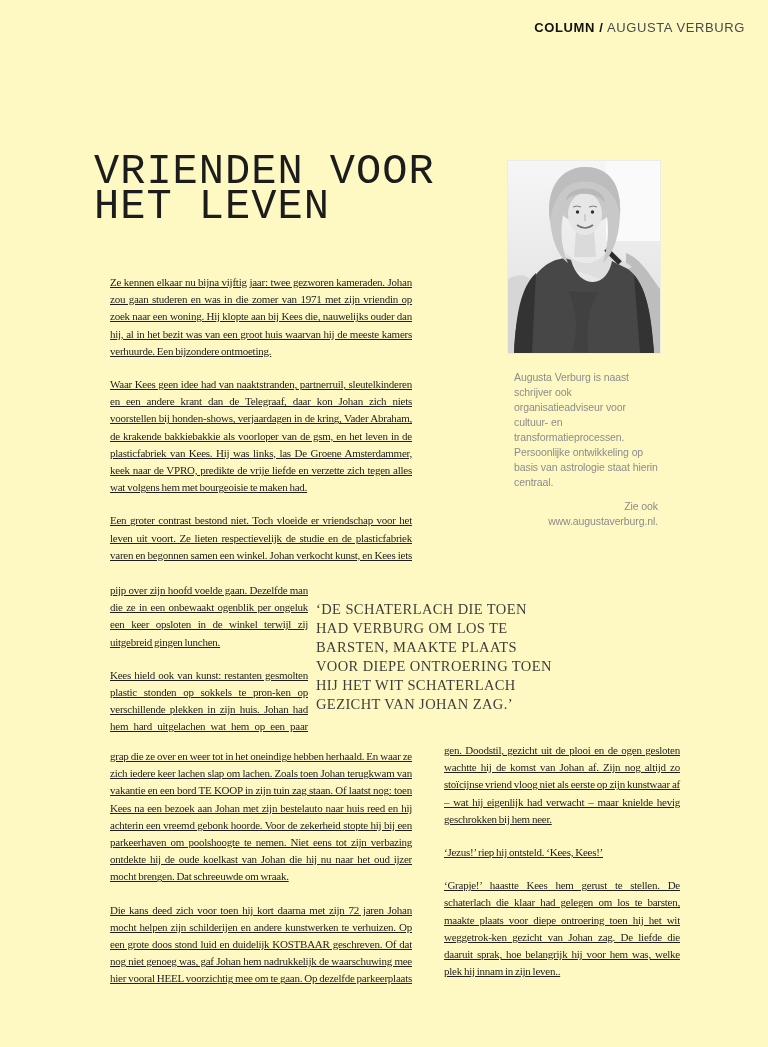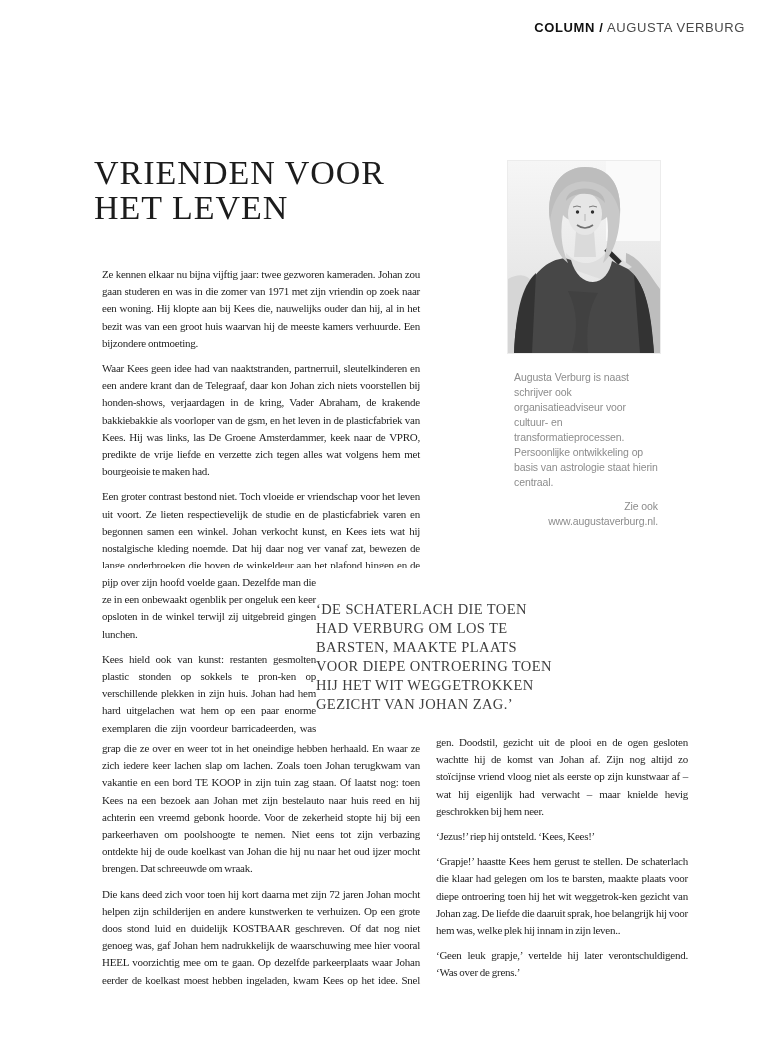--- a/index.html
+++ b/index.html
@@ -1,49 +1,49 @@
 <!DOCTYPE html>
 <html><head>
 <meta charset="utf-8">
 <style>
   html,body{margin:0;padding:0;background:#888;}
   .page{
     position:relative;
     width:768px;height:1047px;
-    background:#ffffff;
+    background:#fef9c3;
     margin:0 auto;
     overflow:hidden;
     font-family:"Liberation Serif", serif;
     color:#1f1f1f;
   }
   
   .header{
     position:absolute;top:20px;right:23px;
     font-family:"Liberation Sans", sans-serif;
     font-size:13px;letter-spacing:0.6px;color:#4a4a4a;
     white-space:nowrap;
   }
   .header .hb{font-weight:bold;color:#111;}
   
   .title{
     position:absolute;left:94px;top:155px;
-    font-family:Liberation Serif, serif;
+    font-family:Liberation Mono, monospace;
     font-weight:normal;
-    font-size:34px;line-height:35px;letter-spacing:1px;
+    font-size:42px;line-height:35px;letter-spacing:1px;
     color:#1c1c1c;margin:0;
   }
   
   .body{
     position:absolute;
     font-size:11px;line-height:17.2px;
     letter-spacing:-0.25px;word-spacing:-0.5px;
     text-align:justify;
     overflow:hidden;
   }
-  .body p{margin:8px;}
+  .body p{margin:16px;text-decoration:underline;}
   .blockA{left:94px;top:258px;width:334px;height:310px;}
   .blockB{left:94px;top:566px;width:230px;height:172px;}
   .blockC{left:94px;top:732px;width:334px;height:258px;}
   .blockD{left:428px;top:726px;width:268px;height:258px;}
   
   .pullquote{
     position:absolute;left:316px;top:600px;width:290px;
     font-family:"Liberation Serif", serif;
     font-size:14.5px;line-height:19px;letter-spacing:0.4px;
     color:#3e3e3e;
@@ -132,21 +132,21 @@
   <div class="body blockB">
     <p>pijp over zijn hoofd voelde gaan. Dezelfde man die ze in een onbewaakt ogenblik per ongeluk een keer opsloten in de winkel terwijl zij uitgebreid gingen lunchen.</p>
     <p>Kees hield ook van kunst: restanten gesmolten plastic stonden op sokkels te pron-ken op verschillende plekken in zijn huis. Johan had hem hard uitgelachen wat hem op een paar enorme exemplaren die zijn voordeur barricadeerden, was komen te staan. Een type</p>
   </div>
 
   <div class="pullquote">
     <div>‘DE SCHATERLACH DIE TOEN</div>
     <div>HAD VERBURG OM LOS TE</div>
     <div>BARSTEN, MAAKTE PLAATS</div>
     <div>VOOR DIEPE ONTROERING TOEN</div>
-    <div>HIJ HET WIT WEGGETROKKEN</div>
+    <div>HIJ HET WIT SCHATERLACH</div>
     <div>GEZICHT VAN JOHAN ZAG.’</div>
   </div>
 
   <div class="body blockC">
     <p>grap die ze over en weer tot in het oneindige hebben herhaald. En waar ze zich iedere keer lachen slap om lachen. Zoals toen Johan terugkwam van vakantie en een bord TE KOOP in zijn tuin zag staan. Of laatst nog: toen Kees na een bezoek aan Johan met zijn bestelauto naar huis reed en hij achterin een vreemd gebonk hoorde. Voor de zekerheid stopte hij bij een parkeerhaven om poolshoogte te nemen. Niet eens tot zijn verbazing ontdekte hij de oude koelkast van Johan die hij nu naar het oud ijzer mocht brengen. Dat schreeuwde om wraak.</p>
     <p>Die kans deed zich voor toen hij kort daarna met zijn 72 jaren Johan mocht helpen zijn schilderijen en andere kunstwerken te verhuizen. Op een grote doos stond luid en duidelijk KOSTBAAR geschreven. Of dat nog niet genoeg was, gaf Johan hem nadrukkelijk de waarschuwing mee hier vooral HEEL voorzichtig mee om te gaan. Op dezelfde parkeerplaats waar Johan eerder de koelkast moest hebben ingeladen, kwam Kees op het idee. Snel zette hij de doos op de grond, liet hem voorzichtig kantelen en ging ernaast lig-</p>
   </div>
 
   <div class="body blockD">
     <p>gen. Doodstil, gezicht uit de plooi en de ogen gesloten wachtte hij de komst van Johan af. Zijn nog altijd zo stoïcijnse vriend vloog niet als eerste op zijn kunstwaar af – wat hij eigenlijk had verwacht – maar knielde hevig geschrokken bij hem neer.</p>

